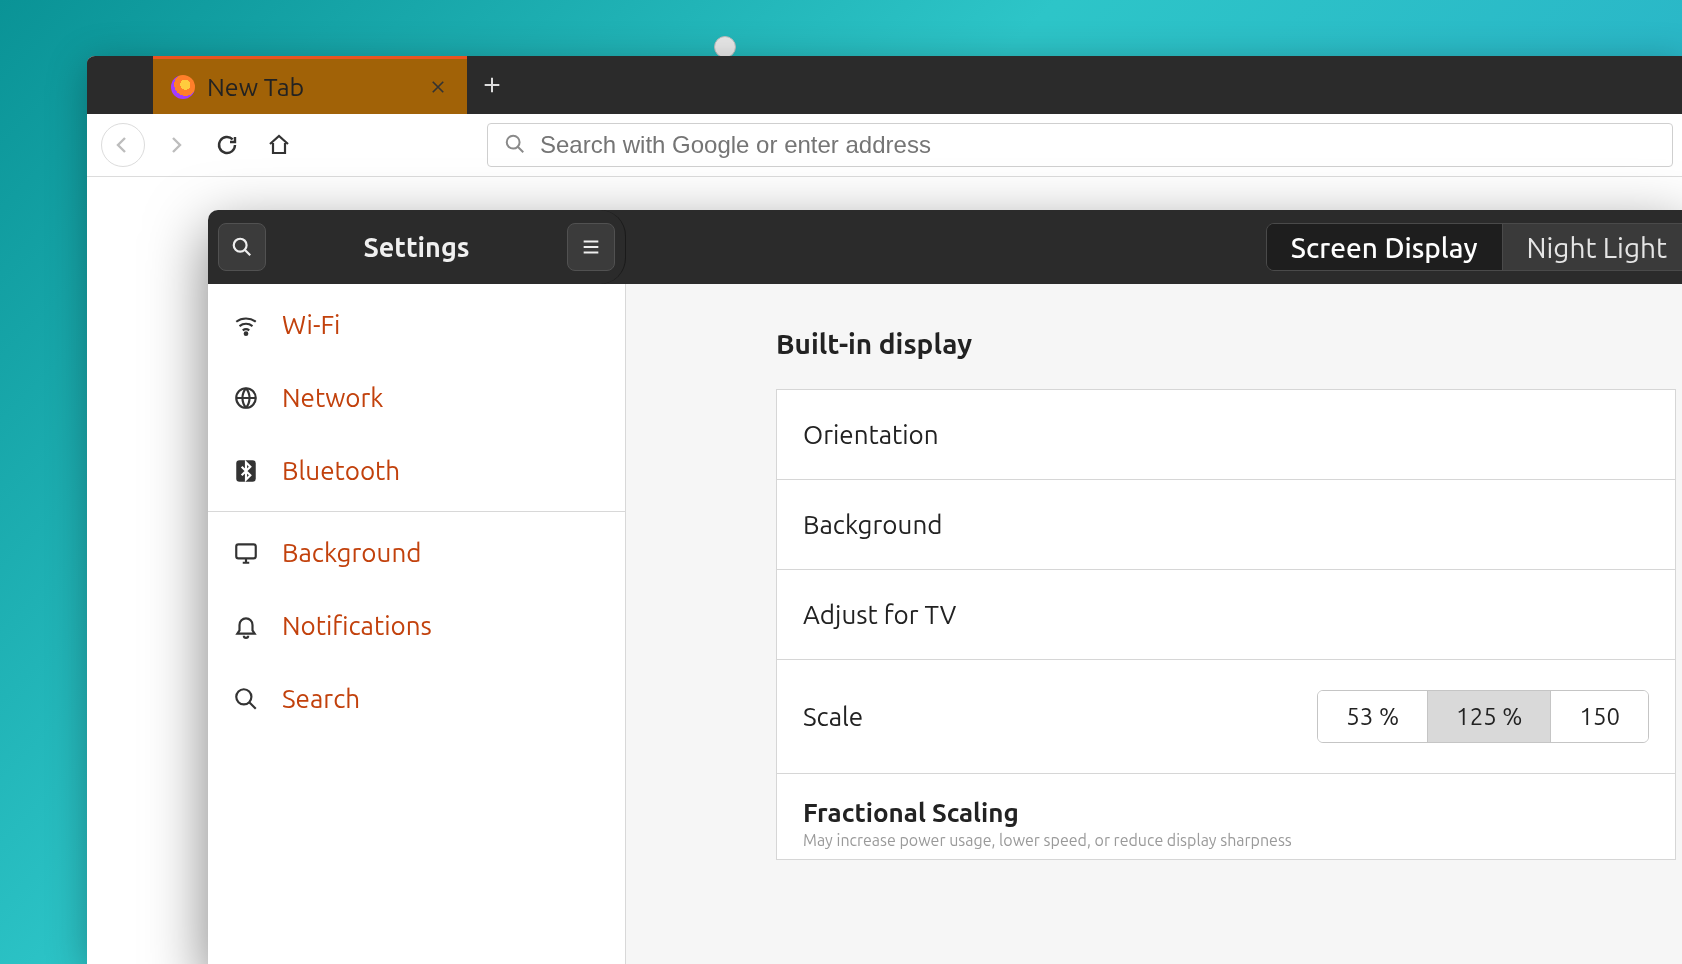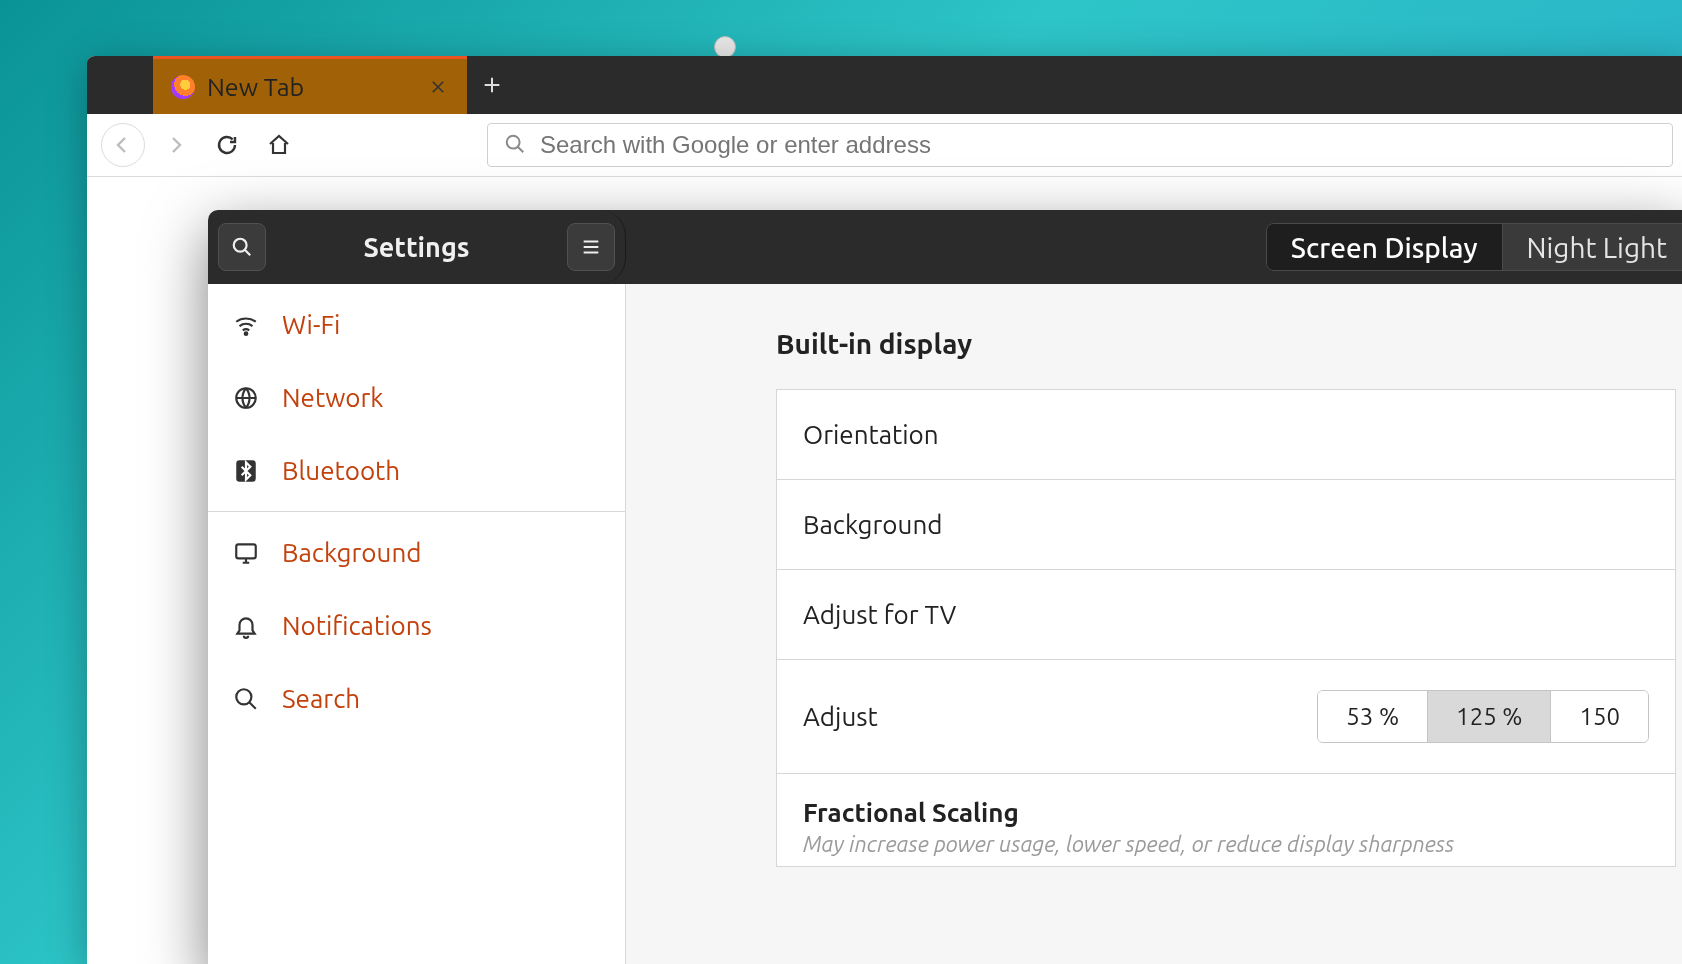--- a/index.html
+++ b/index.html
@@ -169,21 +169,21 @@
   .row {
     display:flex;align-items:center;justify-content:space-between;
     padding: 30px 26px;border-bottom:1px solid #d6d6d6;
     font-size:26px;color:#222;
   }
   .row:last-child{border-bottom:0;}
   .row-sub {
     padding: 24px 26px 10px 26px;
   }
   .row-sub .t { font-size:26px;font-weight:600;color:#222;}
-  .row-sub .d { font-size:22px;color:#9a9a9a;margin-top:4px;font-style:italic;}
+  .row-sub .d { font-size:16px;color:#9a9a9a;margin-top:4px;}
   .scale-group {
     display:flex;border:1px solid #c5c5c5;border-radius:6px;overflow:hidden;
   }
   .scale-btn {
     padding: 12px 28px;font-size:24px;background:#fff;cursor:pointer;
     border-left:1px solid #c5c5c5;color:#222;
   }
   .scale-btn:first-child{border-left:0;}
   .scale-btn.active { background:#d9d9d9;}
 </style>
@@ -338,21 +338,21 @@
         <div class="row">
           <span>Orientation</span>
         </div>
         <div class="row">
           <span>Background</span>
         </div>
         <div class="row">
           <span>Adjust for TV</span>
         </div>
         <div class="row">
-          <span>Adjust</span>
+          <span>Scale</span>
           <div class="scale-group">
             <div class="scale-btn">53 %</div>
             <div class="scale-btn active">125 %</div>
             <div class="scale-btn">150</div>
           </div>
         </div>
         <div class="row-sub">
           <div class="t">Fractional Scaling</div>
           <div class="d">May increase power usage, lower speed, or reduce display sharpness</div>
         </div>

